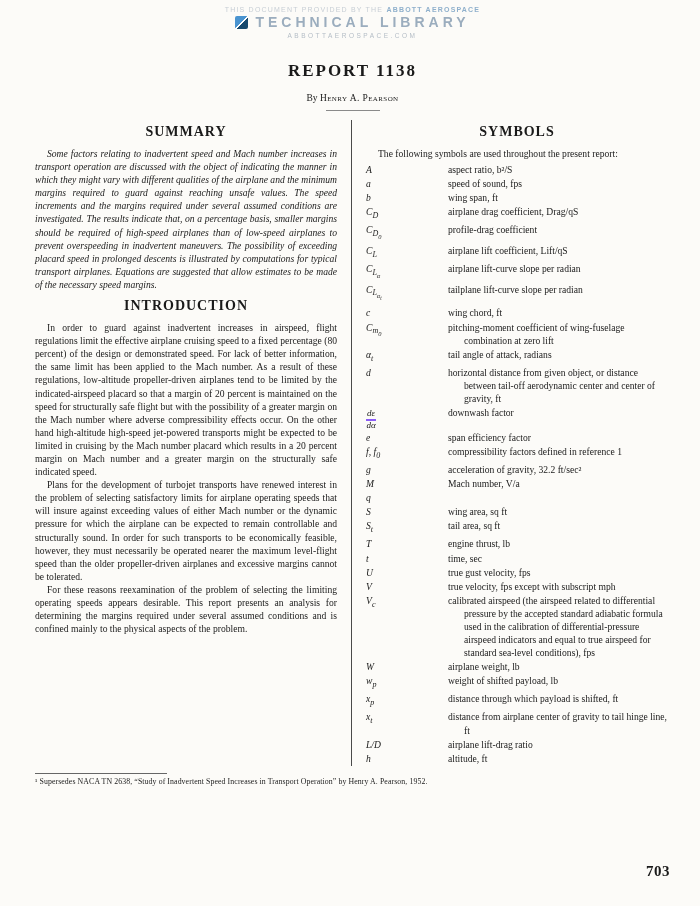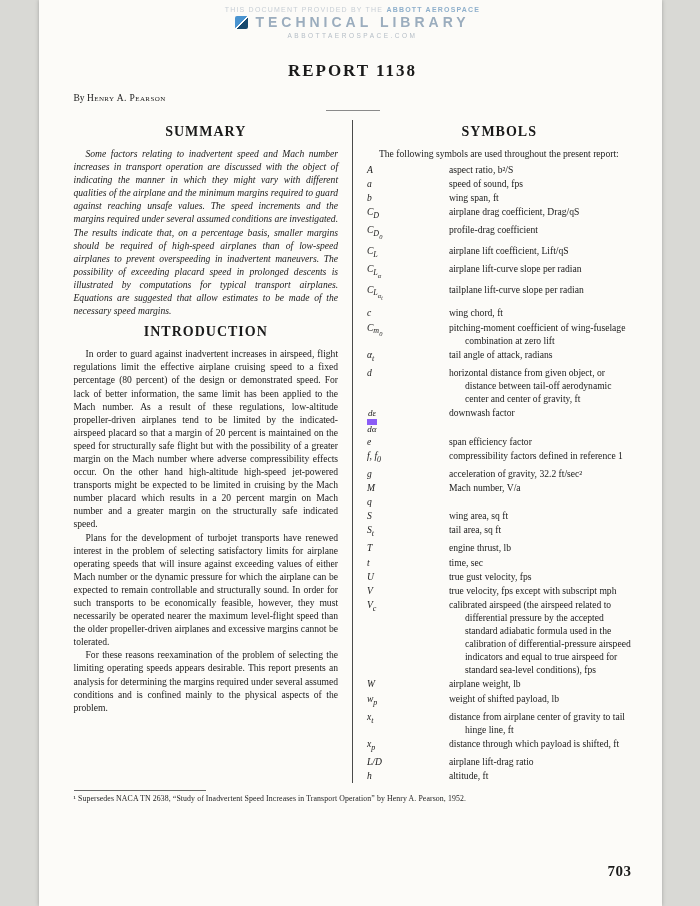--- a/index.html
+++ b/index.html
@@ -1,54 +1,54 @@
 <!DOCTYPE html>
 <html><head>
 <meta charset="utf-8">
 <style>
   * { margin:0; padding:0; box-sizing:border-box; }
   html,body { background:#d9d9d5; }
   body { font-family:"Liberation Serif", serif; }
   .page {
-    width:623px; height:906px; margin:0 auto; position:relative;
+    width:700px; height:906px; margin:0 auto; position:relative;
     background:#fcfbf8; color:#1a1a1a; padding:6px 30px 0 35px;
     overflow:hidden; box-shadow:0 0 4px rgba(0,0,0,.25);
   }
   
   .banner { text-align:center; }
   .banner-top { font-family:"Liberation Sans", sans-serif; font-size:7px; letter-spacing:1.2px; color:#c7ced5; }
   .banner-top .brand { color:#8fb0cc; font-weight:bold; }
   .banner-mid { display:flex; align-items:center; justify-content:center; gap:7px; margin-top:1px; }
   .banner-logo { width:13px; height:13px; border-radius:2px; display:inline-block;
     background:linear-gradient(135deg,#4a94d0 0 48%, #ffffff 48% 56%, #16496e 56% 100%); }
   .banner-title { font-family:"Liberation Sans", sans-serif; font-weight:bold; font-size:14px;
     letter-spacing:4px; color:#9badbe; }
   .banner-url { font-family:"Liberation Sans", sans-serif; font-size:6.5px; letter-spacing:2.5px; color:#b4bdc6; margin-top:2px; }
   
   .report-no { text-align:center; margin-top:22px; font-size:17px; font-weight:bold; letter-spacing:2px; }
   .title { text-align:center; margin-top:17px; font-size:13px; font-weight:bold; letter-spacing:.3px; }
   .title sup { font-size:8px; font-weight:normal; }
-  .byline { text-align:left; margin-top:12px; font-size:9.5px; }
+  .byline { text-align:center; margin-top:12px; font-size:9.5px; }
   .byline .author { font-variant:small-caps; letter-spacing:.4px; }
   .byline-rule { width:54px; height:1px; background:#8a8a8a; margin:7px auto 0; }
   
   .columns { display:flex; margin-top:6px; }
   .col { width:302px; }
   .divider { width:1px; background:#4a4a4a; margin:3px 14px 0 14px; }
   .col h2 { text-align:center; font-size:14px; font-weight:bold; letter-spacing:1px; margin:7px 0 7px; }
   p.summary-text { font-style:italic; font-size:9.6px; line-height:13.1px; text-align:justify; text-indent:12px; }
   p.body-para { font-size:9.6px; line-height:13.1px; text-align:justify; text-indent:12px; }
   .symbols-intro { font-size:9.6px; line-height:13.1px; text-align:justify; text-indent:12px; margin-bottom:3px; }
   
   .symbol-row { display:flex; font-size:9.6px; line-height:13.1px; margin-bottom:1px; }
   .sym { flex:0 0 82px; font-style:italic; }
   .sym sub sub { font-size:.8em; }
   .def { flex:1; padding-left:16px; text-indent:-16px; }
   .frac { display:inline-flex; flex-direction:column; align-items:center; line-height:9.5px; font-size:9px; }
-  .frac .num { border-bottom:6px solid #8b5cf6; padding:0 1px; }
+  .frac .num { border-bottom:2px solid #8b5cf6; padding:0 1px; }
   
   .footnote-rule { width:132px; height:1px; background:#666; margin-top:7px; }
   .footnote { font-size:7.8px; margin-top:3px; color:#222; letter-spacing:.1px; }
   .page-num { position:absolute; right:30px; bottom:26px; font-weight:bold; font-size:15px; letter-spacing:.5px; }
 </style>
 </head>
 <body>
 
 <div class="page">
 
@@ -226,27 +226,27 @@
             <span class="sym">W</span>
             <span class="def">airplane weight, lb</span>
           </div>
 
           <div class="symbol-row">
             <span class="sym">w<sub>p</sub></span>
             <span class="def">weight of shifted payload, lb</span>
           </div>
 
           <div class="symbol-row">
+            <span class="sym">x<sub>p</sub></span>
+            <span class="def">distance through which payload is shifted, ft</span>
+          </div>
+
+          <div class="symbol-row">
             <span class="sym">x<sub>t</sub></span>
             <span class="def">distance from airplane center of gravity to tail hinge line, ft</span>
-          </div>
-
-          <div class="symbol-row">
-            <span class="sym">x<sub>p</sub></span>
-            <span class="def">distance through which payload is shifted, ft</span>
           </div>
 
           <div class="symbol-row">
             <span class="sym">L/D</span>
             <span class="def">airplane lift-drag ratio</span>
           </div>
 
           <div class="symbol-row">
             <span class="sym">h</span>
             <span class="def">altitude, ft</span>

